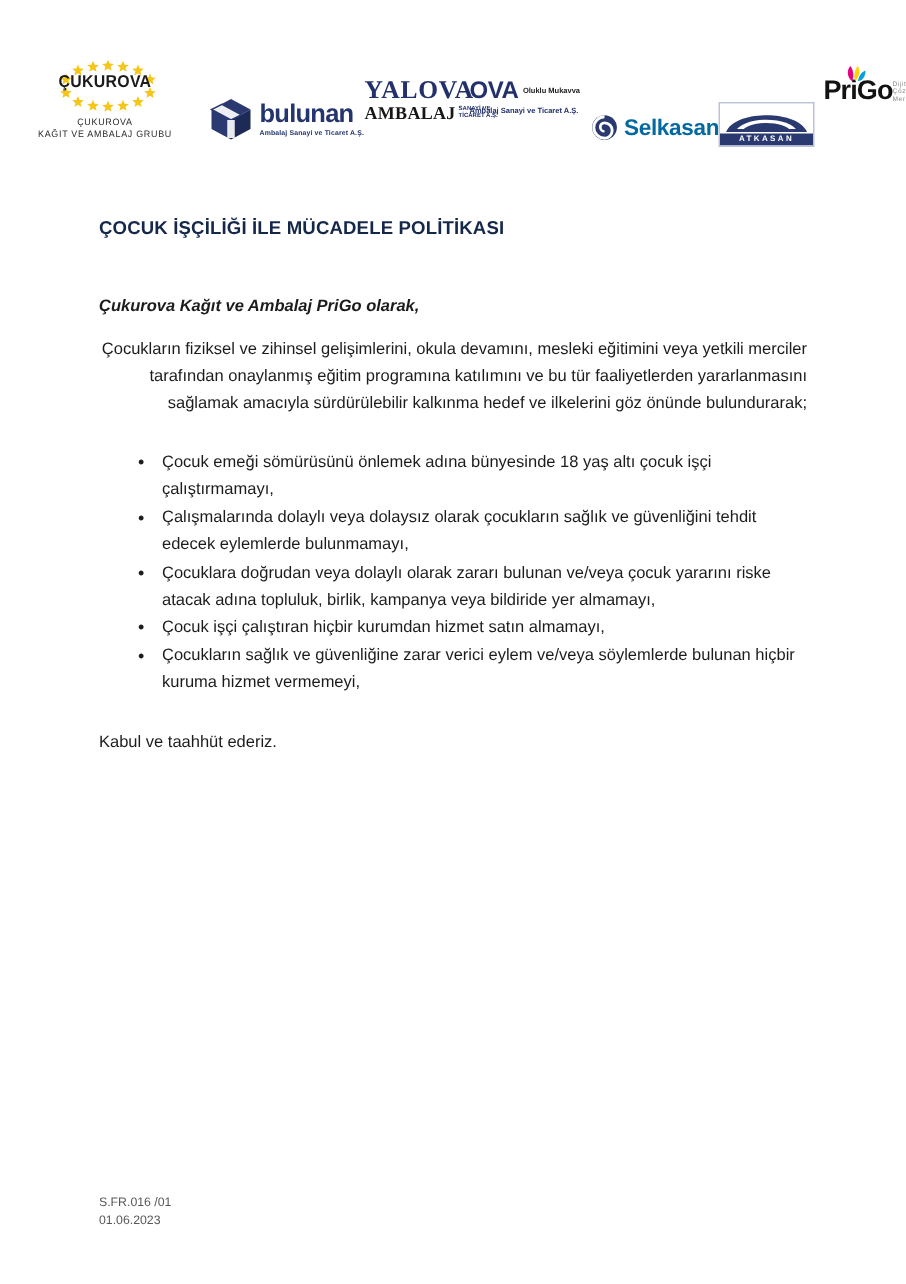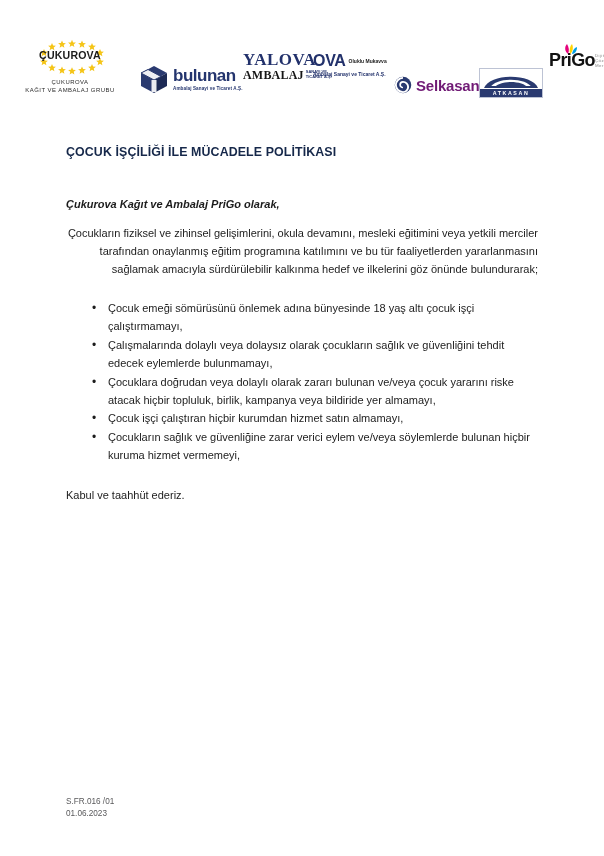--- a/index.html
+++ b/index.html
@@ -146,21 +146,21 @@
     color: #22316b;
     margin-top: 2px;
   }
 
   
   .selkasan { left: 392px; top: 22px; }
   .sel-icon { width: 22px; height: 22px; flex: 0 0 22px; }
   .sel-name {
     font-size: 15px;
     font-weight: bold;
-    color: #701a75;
+    color: #0369a1;
     letter-spacing: -0.2px;
     margin-left: 2px;
   }
 
   
   .atkasan { left: 479px; top: 20px; }
   .atk-box {
     width: 62px;
     height: 28px;
     border: 1px solid #bdc3d4;
@@ -378,21 +378,21 @@
 
 <div class="content">
 
   <p class="lead-italic">Çukurova Kağıt ve Ambalaj PriGo olarak,</p>
 
   <p class="intro-para">Çocukların fiziksel ve zihinsel gelişimlerini, okula devamını, mesleki eğitimini veya yetkili merciler tarafından onaylanmış eğitim programına katılımını ve bu tür faaliyetlerden yararlanmasını sağlamak amacıyla sürdürülebilir kalkınma hedef ve ilkelerini göz önünde bulundurarak;</p>
 
   <ul class="commit-list">
     <li>Çocuk emeği sömürüsünü önlemek adına bünyesinde 18 yaş altı çocuk işçi çalıştırmamayı,</li>
     <li>Çalışmalarında dolaylı veya dolaysız olarak çocukların sağlık ve güvenliğini tehdit edecek eylemlerde bulunmamayı,</li>
-    <li>Çocuklara doğrudan veya dolaylı olarak zararı bulunan ve/veya çocuk yararını riske atacak hiçbir topluluk, birlik, kampanya veya bildiride yer almamayı,</li>
+    <li>Çocuklara doğrudan veya dolaylı olarak zararı bulunan ve/veya çocuk yararını riske atacak adına topluluk, birlik, kampanya veya bildiride yer almamayı,</li>
     <li>Çocuk işçi çalıştıran hiçbir kurumdan hizmet satın almamayı,</li>
     <li>Çocukların sağlık ve güvenliğine zarar verici eylem ve/veya söylemlerde bulunan hiçbir kuruma hizmet vermemeyi,</li>
   </ul>
 
   <p class="closing">Kabul ve taahhüt ederiz.</p>
 
 </div>
 
 <div class="footer">
   <div>S.FR.016 /01</div>

